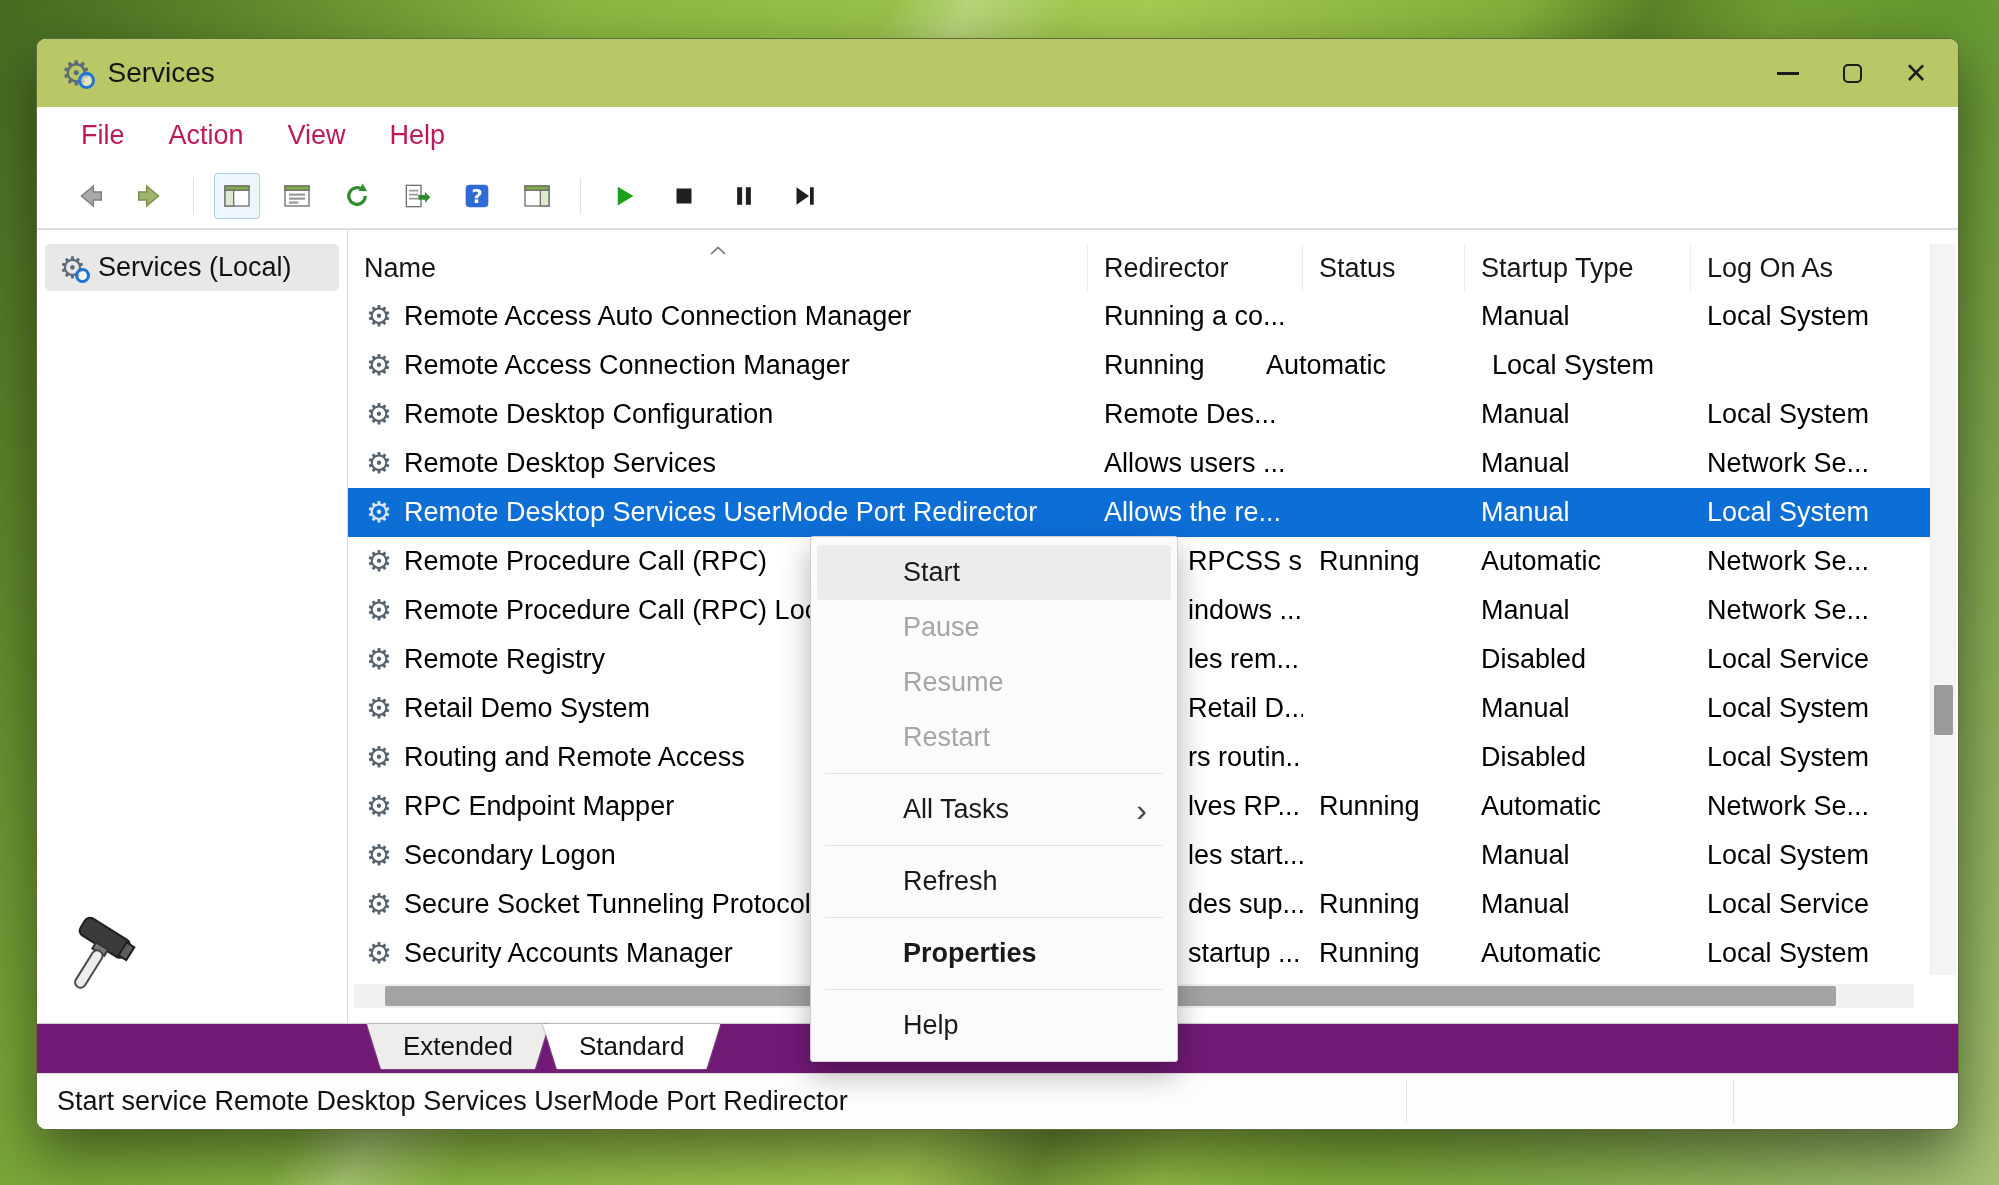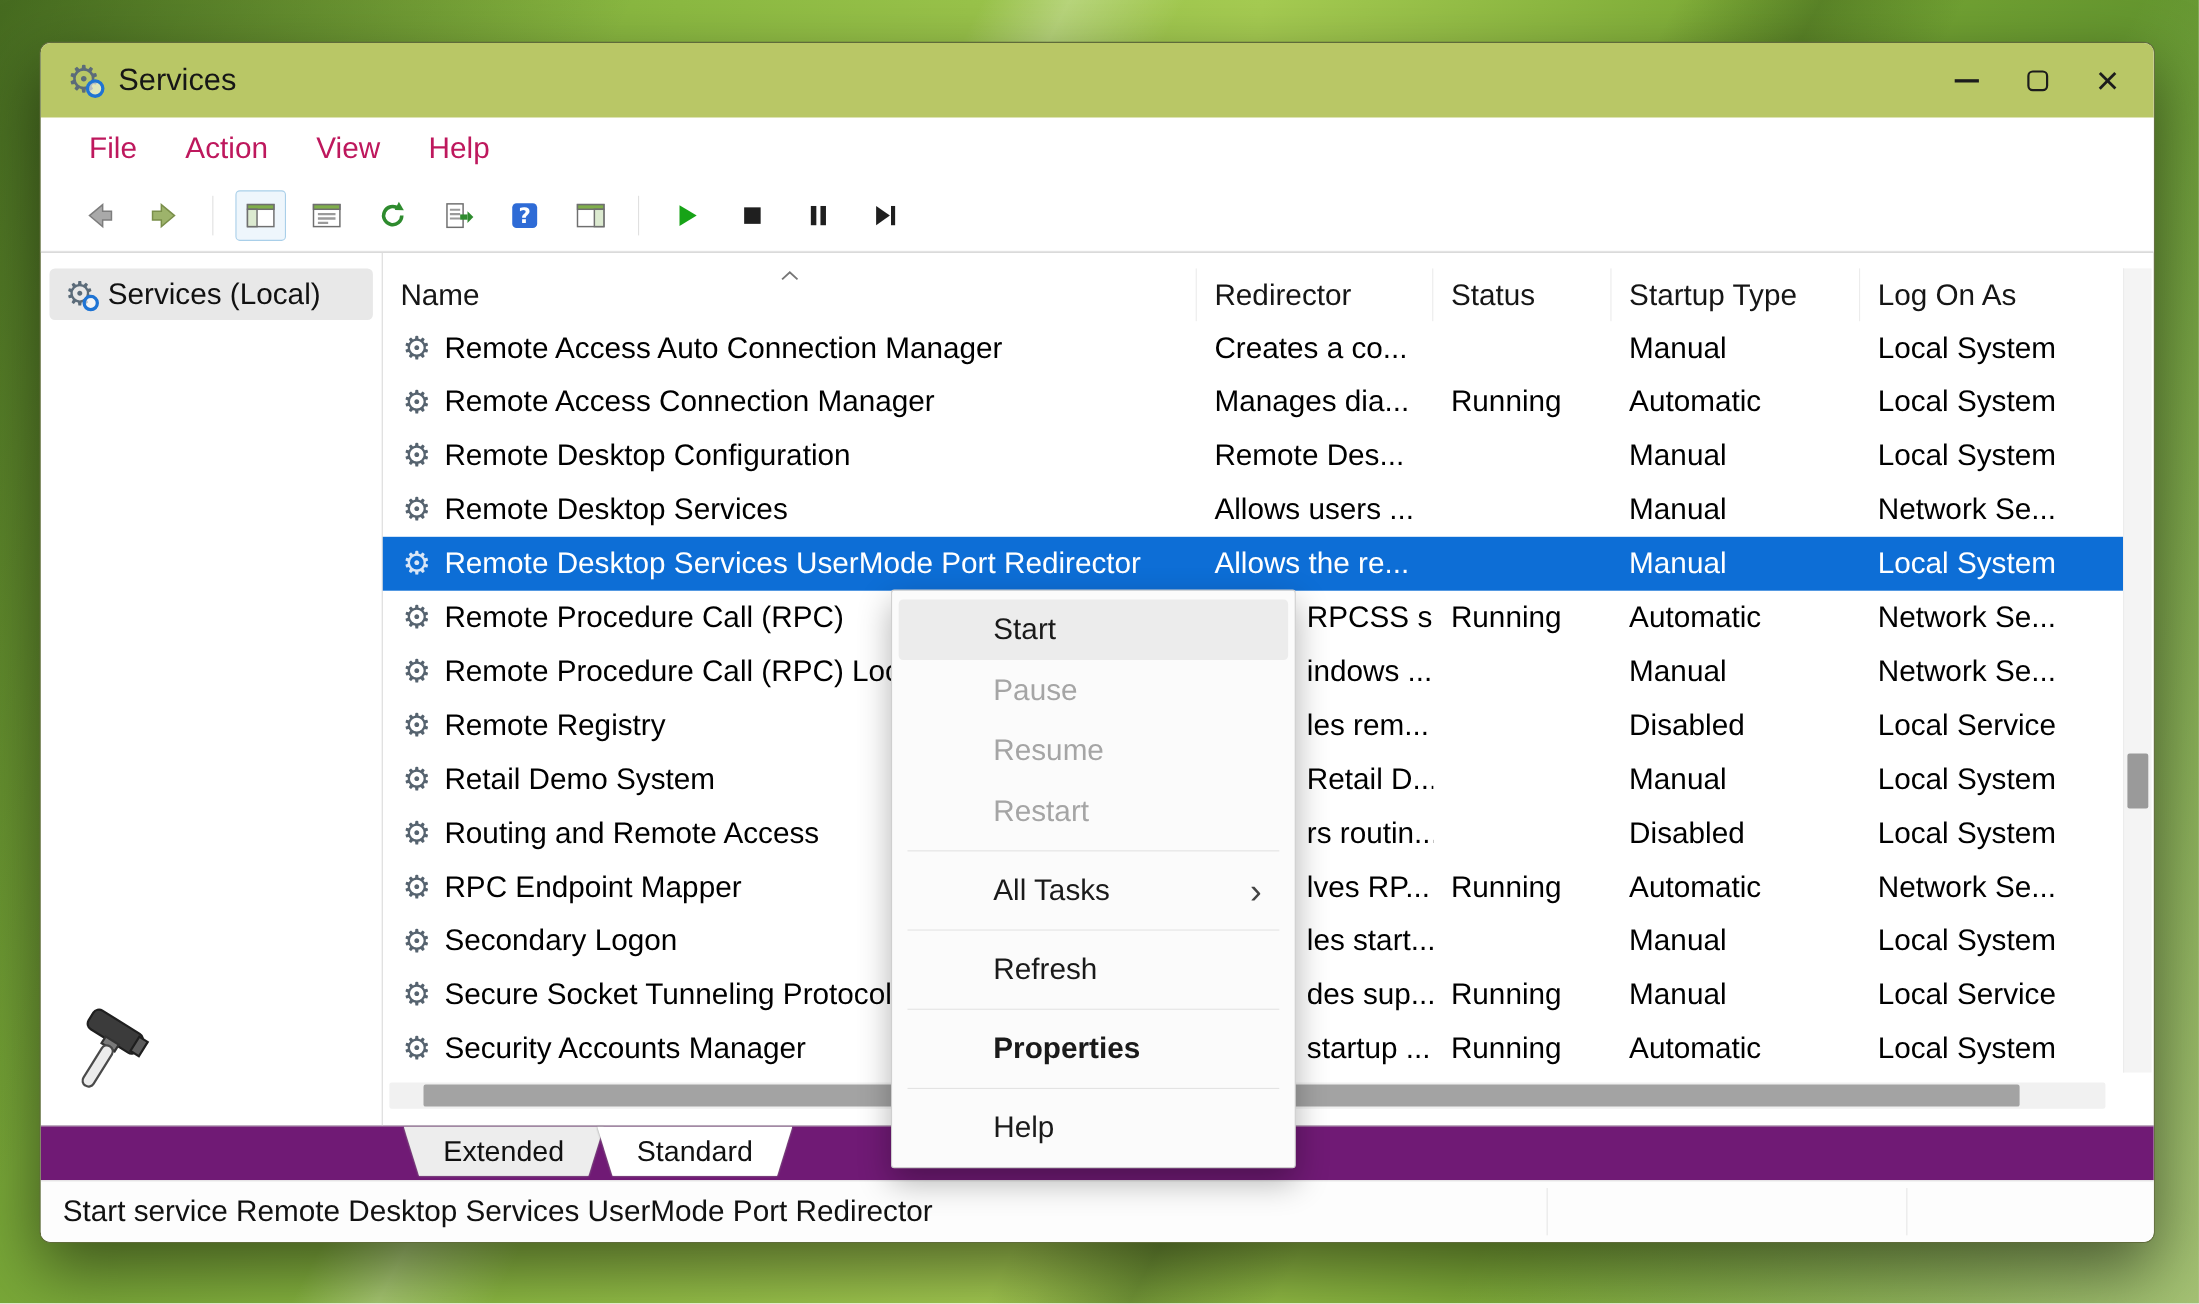--- a/index.html
+++ b/index.html
@@ -244,31 +244,30 @@
             <div class="hcell c-logon">
               <span class="htext">Log On As</span>
             </div>
           </div>
         <div class="rows">
             <div class="lrow">
               <div class="cell c-name">
                 <span class="gear">⚙</span>
                 <span class="nm">Remote Access Auto Connection Manager</span>
               </div>
-              <div class="cell c-desc">Creates a co...</div>
+              <div class="cell c-desc">Running a co...</div>
               <div class="cell c-status"></div>
               <div class="cell c-startup">Manual</div>
               <div class="cell c-logon">Local System</div>
             </div>
             <div class="lrow">
               <div class="cell c-name">
                 <span class="gear">⚙</span>
                 <span class="nm">Remote Access Connection Manager</span>
               </div>
-              <div class="cell c-desc">Manages dia...</div>
               <div class="cell c-status">Running</div>
               <div class="cell c-startup">Automatic</div>
               <div class="cell c-logon">Local System</div>
             </div>
             <div class="lrow">
               <div class="cell c-name">
                 <span class="gear">⚙</span>
                 <span class="nm">Remote Desktop Configuration</span>
               </div>
               <div class="cell c-desc">Remote Des...</div>

